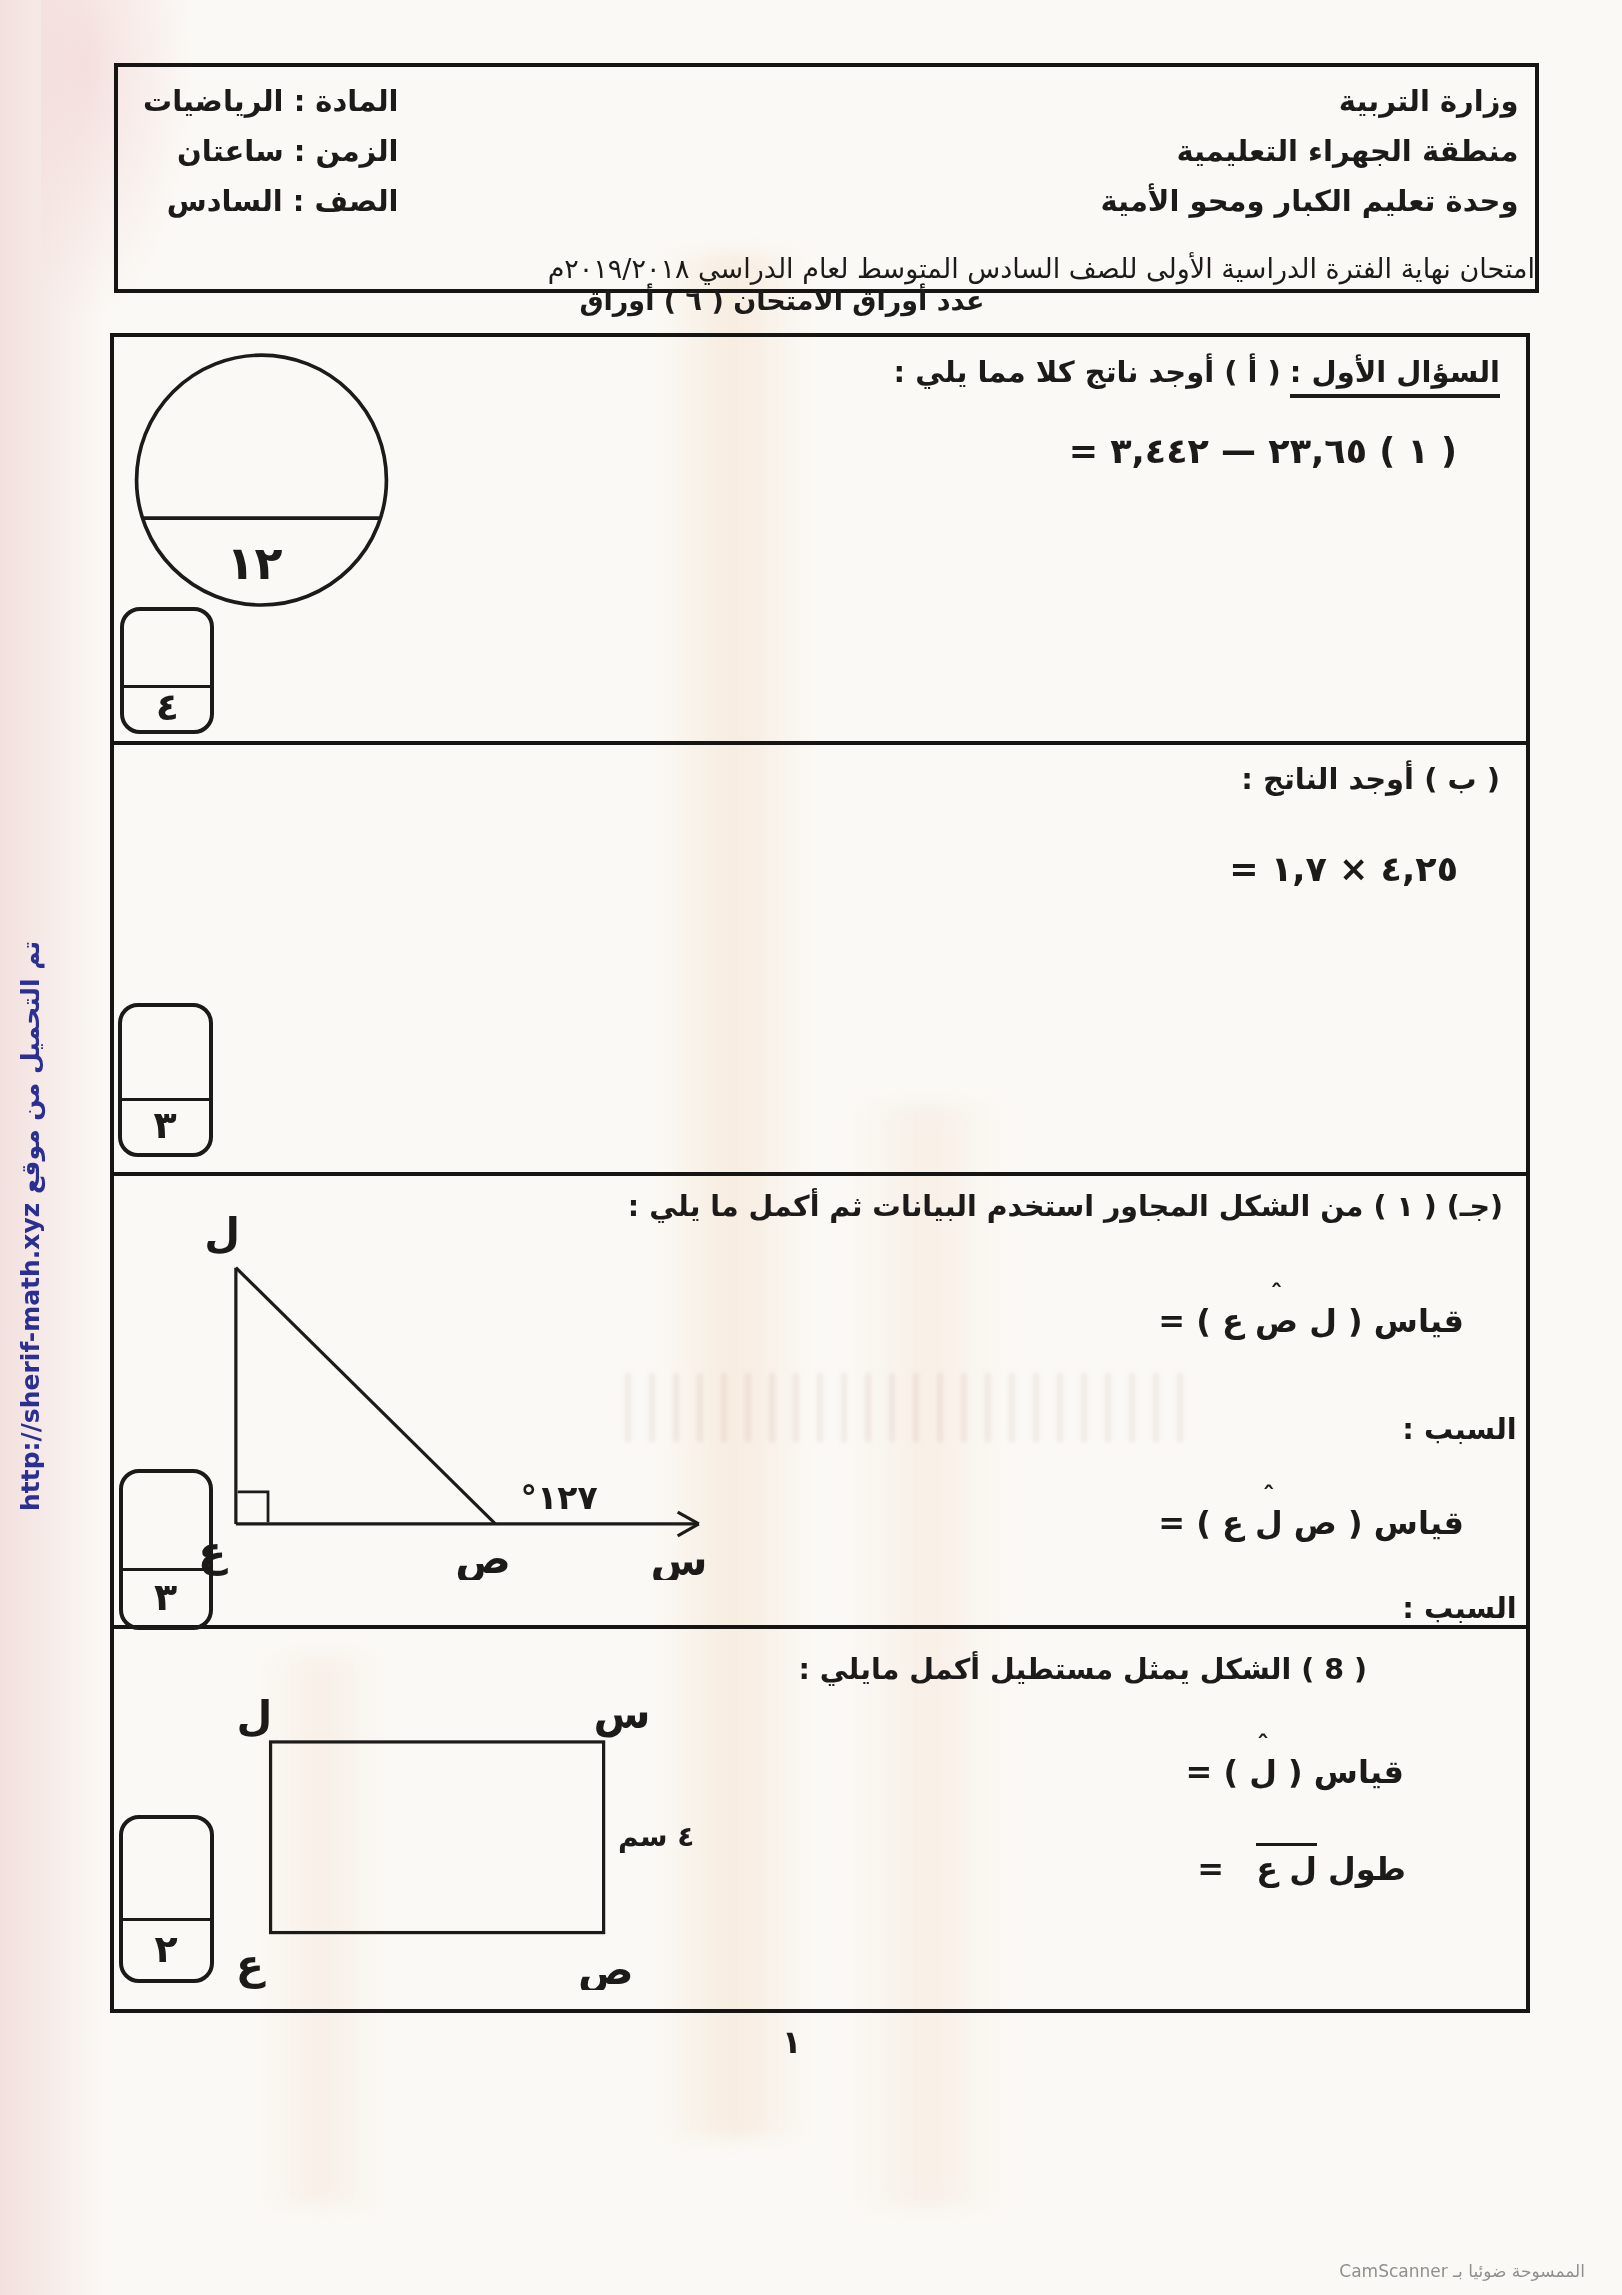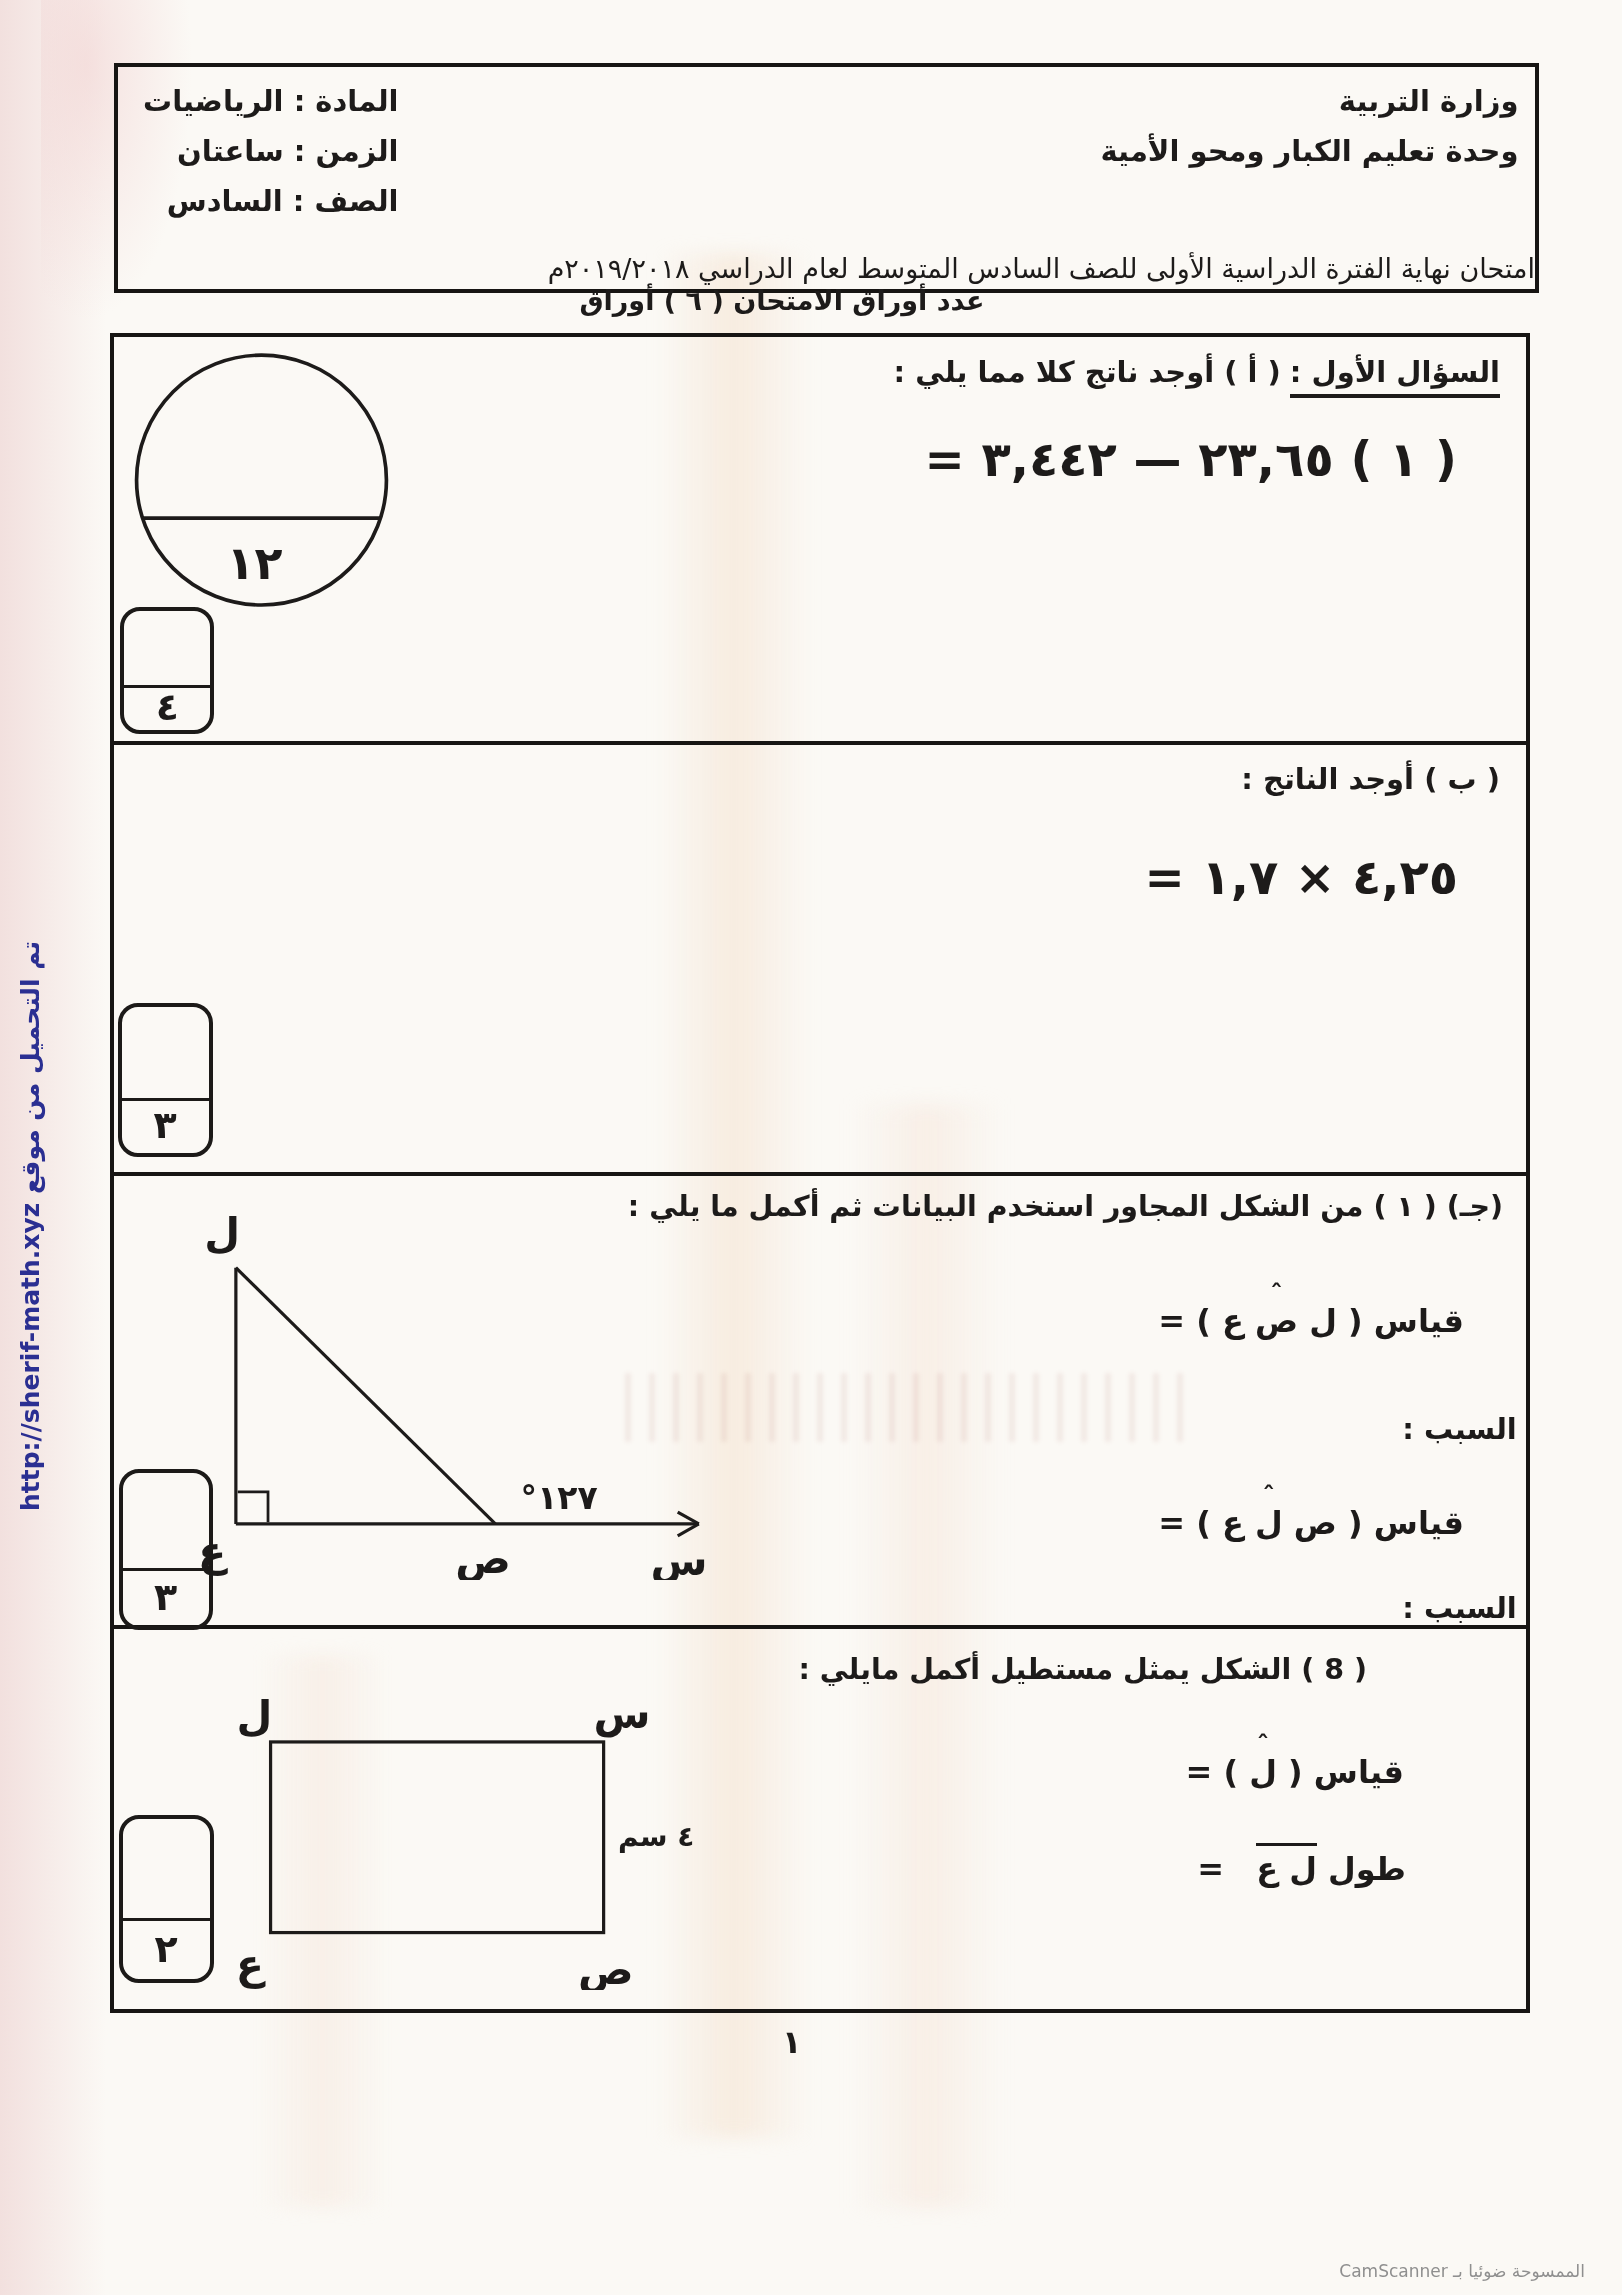--- a/index.html
+++ b/index.html
@@ -34,21 +34,21 @@
   .hdr-title{left:0;bottom:5.5px;width:100%;text-align:right;font-size:27px;font-weight:normal;margin-top:8px;}
   .sheets-line{left:322px;top:285px;width:920px;text-align:center;font-size:27px;font-weight:bold;}
   
   .main-box{left:110px;top:333px;width:1412px;height:1672px;border:4.1px solid #171513;}
   .hr{left:-0.9px;width:calc(100% + 1.8px);border-top:4.1px solid #171513;height:0;}
   .hr1{top:404px;} .hr2{top:835px;} .hr3{top:1288px;}
   
   .qtitle{font-size:29px;font-weight:bold;white-space:nowrap;}
   .u-line{border-bottom:4.6px solid #1d1b1a;padding-bottom:4.6px;}
   .rest{margin-right:9px;}
-  .eq{font-size:48px;font-weight:bold;white-space:nowrap;letter-spacing:0.9px;}
+  .eq{font-size:35px;font-weight:bold;white-space:nowrap;letter-spacing:0.9px;}
   .measure{font-size:32px;font-weight:bold;white-space:nowrap;padding-top:27px;}
   .reason{font-size:29px;font-weight:bold;white-space:nowrap;}
   .hatted{position:relative;display:inline-block;}
   .hat{position:absolute;top:-0.80em;left:50%;transform:translateX(-50%);
        font-size:0.78em;font-weight:bold;line-height:1;}
   .ol{border-top:3.7px solid #1d1b1a;padding-top:3.7px;margin-left:21px;}
   
   .markbox{border:4.6px solid #1c1a18;border-radius:20px;}
   .markline{position:absolute;left:0;width:100%;top:62%;border-top:3.7px solid #1c1a18;height:0;}
   .marknum{position:absolute;left:0;top:62%;width:100%;height:38%;
@@ -73,20 +73,21 @@
 <div class="abs edge-pink"></div>
 <div class="abs blob-topleft"></div>
 <div class="abs streak-mid1"></div>
 <div class="abs streak-mid2"></div>
 <div class="abs streak-bottom"></div>
 <div class="abs ghost-band"></div>
 
 <div class="abs header-box">
   <div class="abs hdr-col hdr-right" dir="rtl">
     <div>وزارة التربية</div>
+    <div>منطقة الجهراء التعليمية</div>
     <div>وحدة تعليم الكبار ومحو الأمية</div>
   </div>
   <div class="abs hdr-col hdr-left" dir="rtl">
     <div>المادة :  الرياضيات</div>
     <div>الزمن : ساعتان</div>
     <div>الصف :   السادس</div>
   </div>
   <div class="abs hdr-title" dir="rtl">امتحان نهاية الفترة الدراسية الأولى للصف السادس المتوسط  لعام الدراسي ٢٠١٩/٢٠١٨م</div>
 </div>
 

